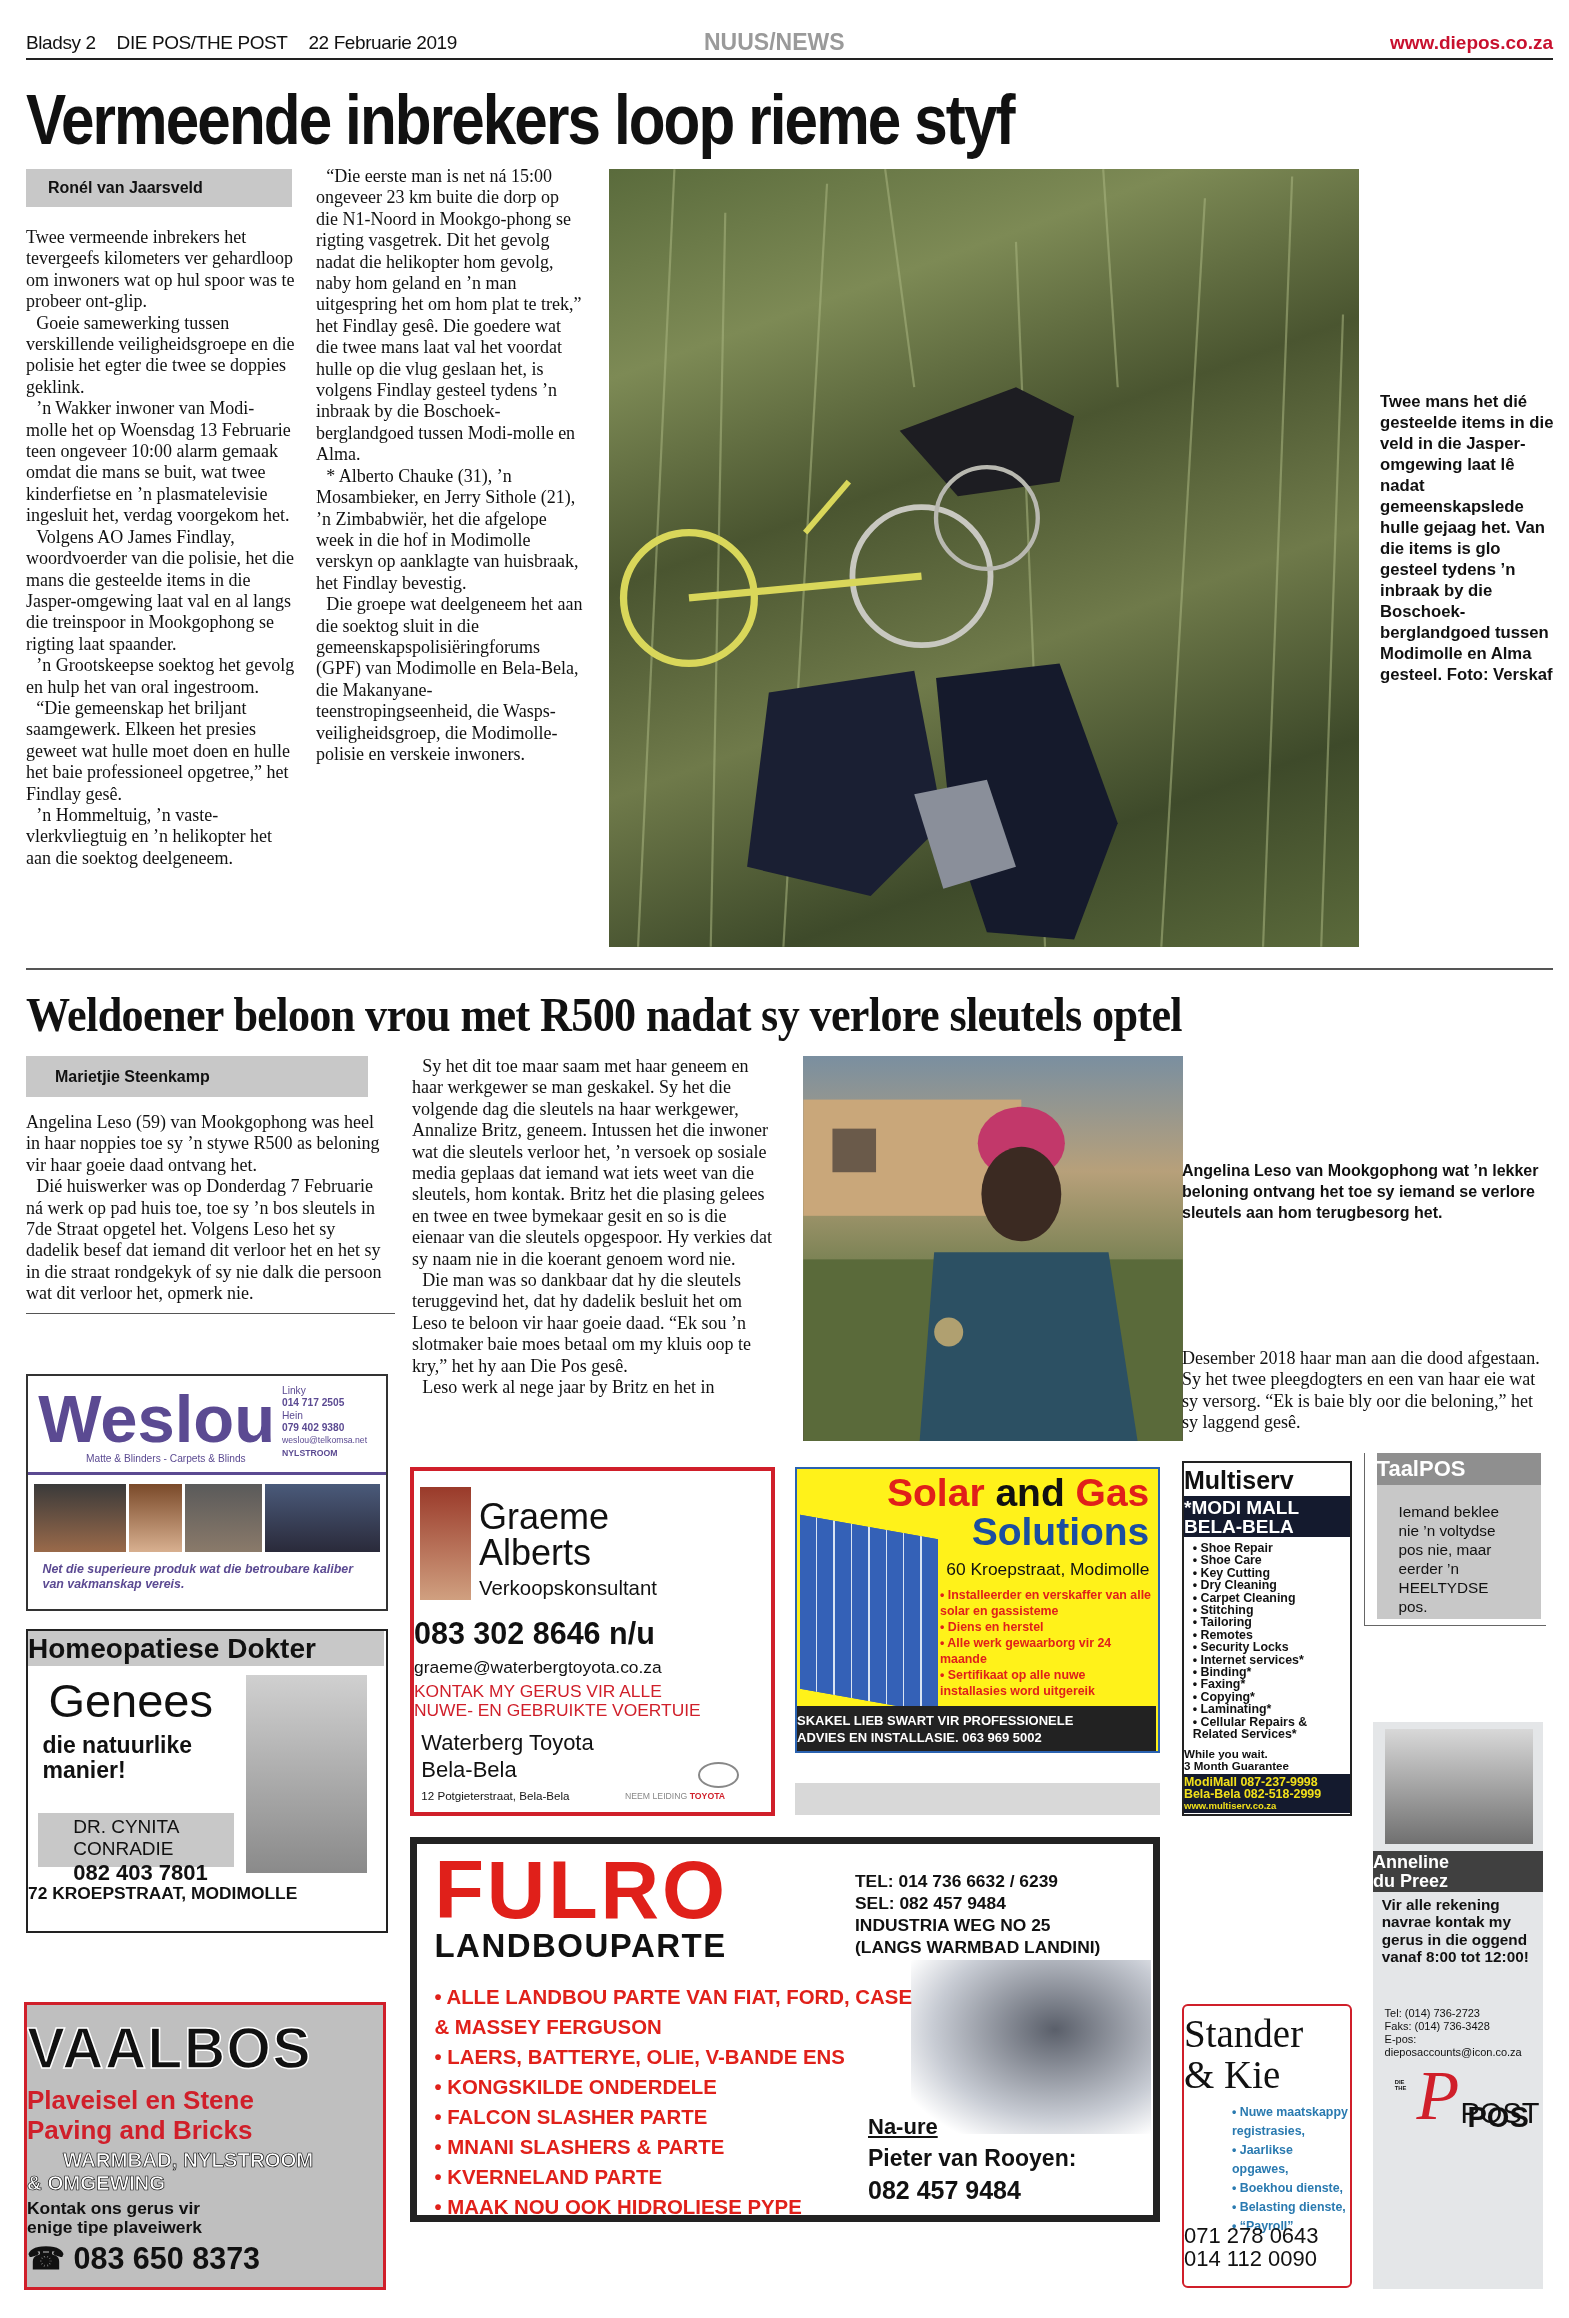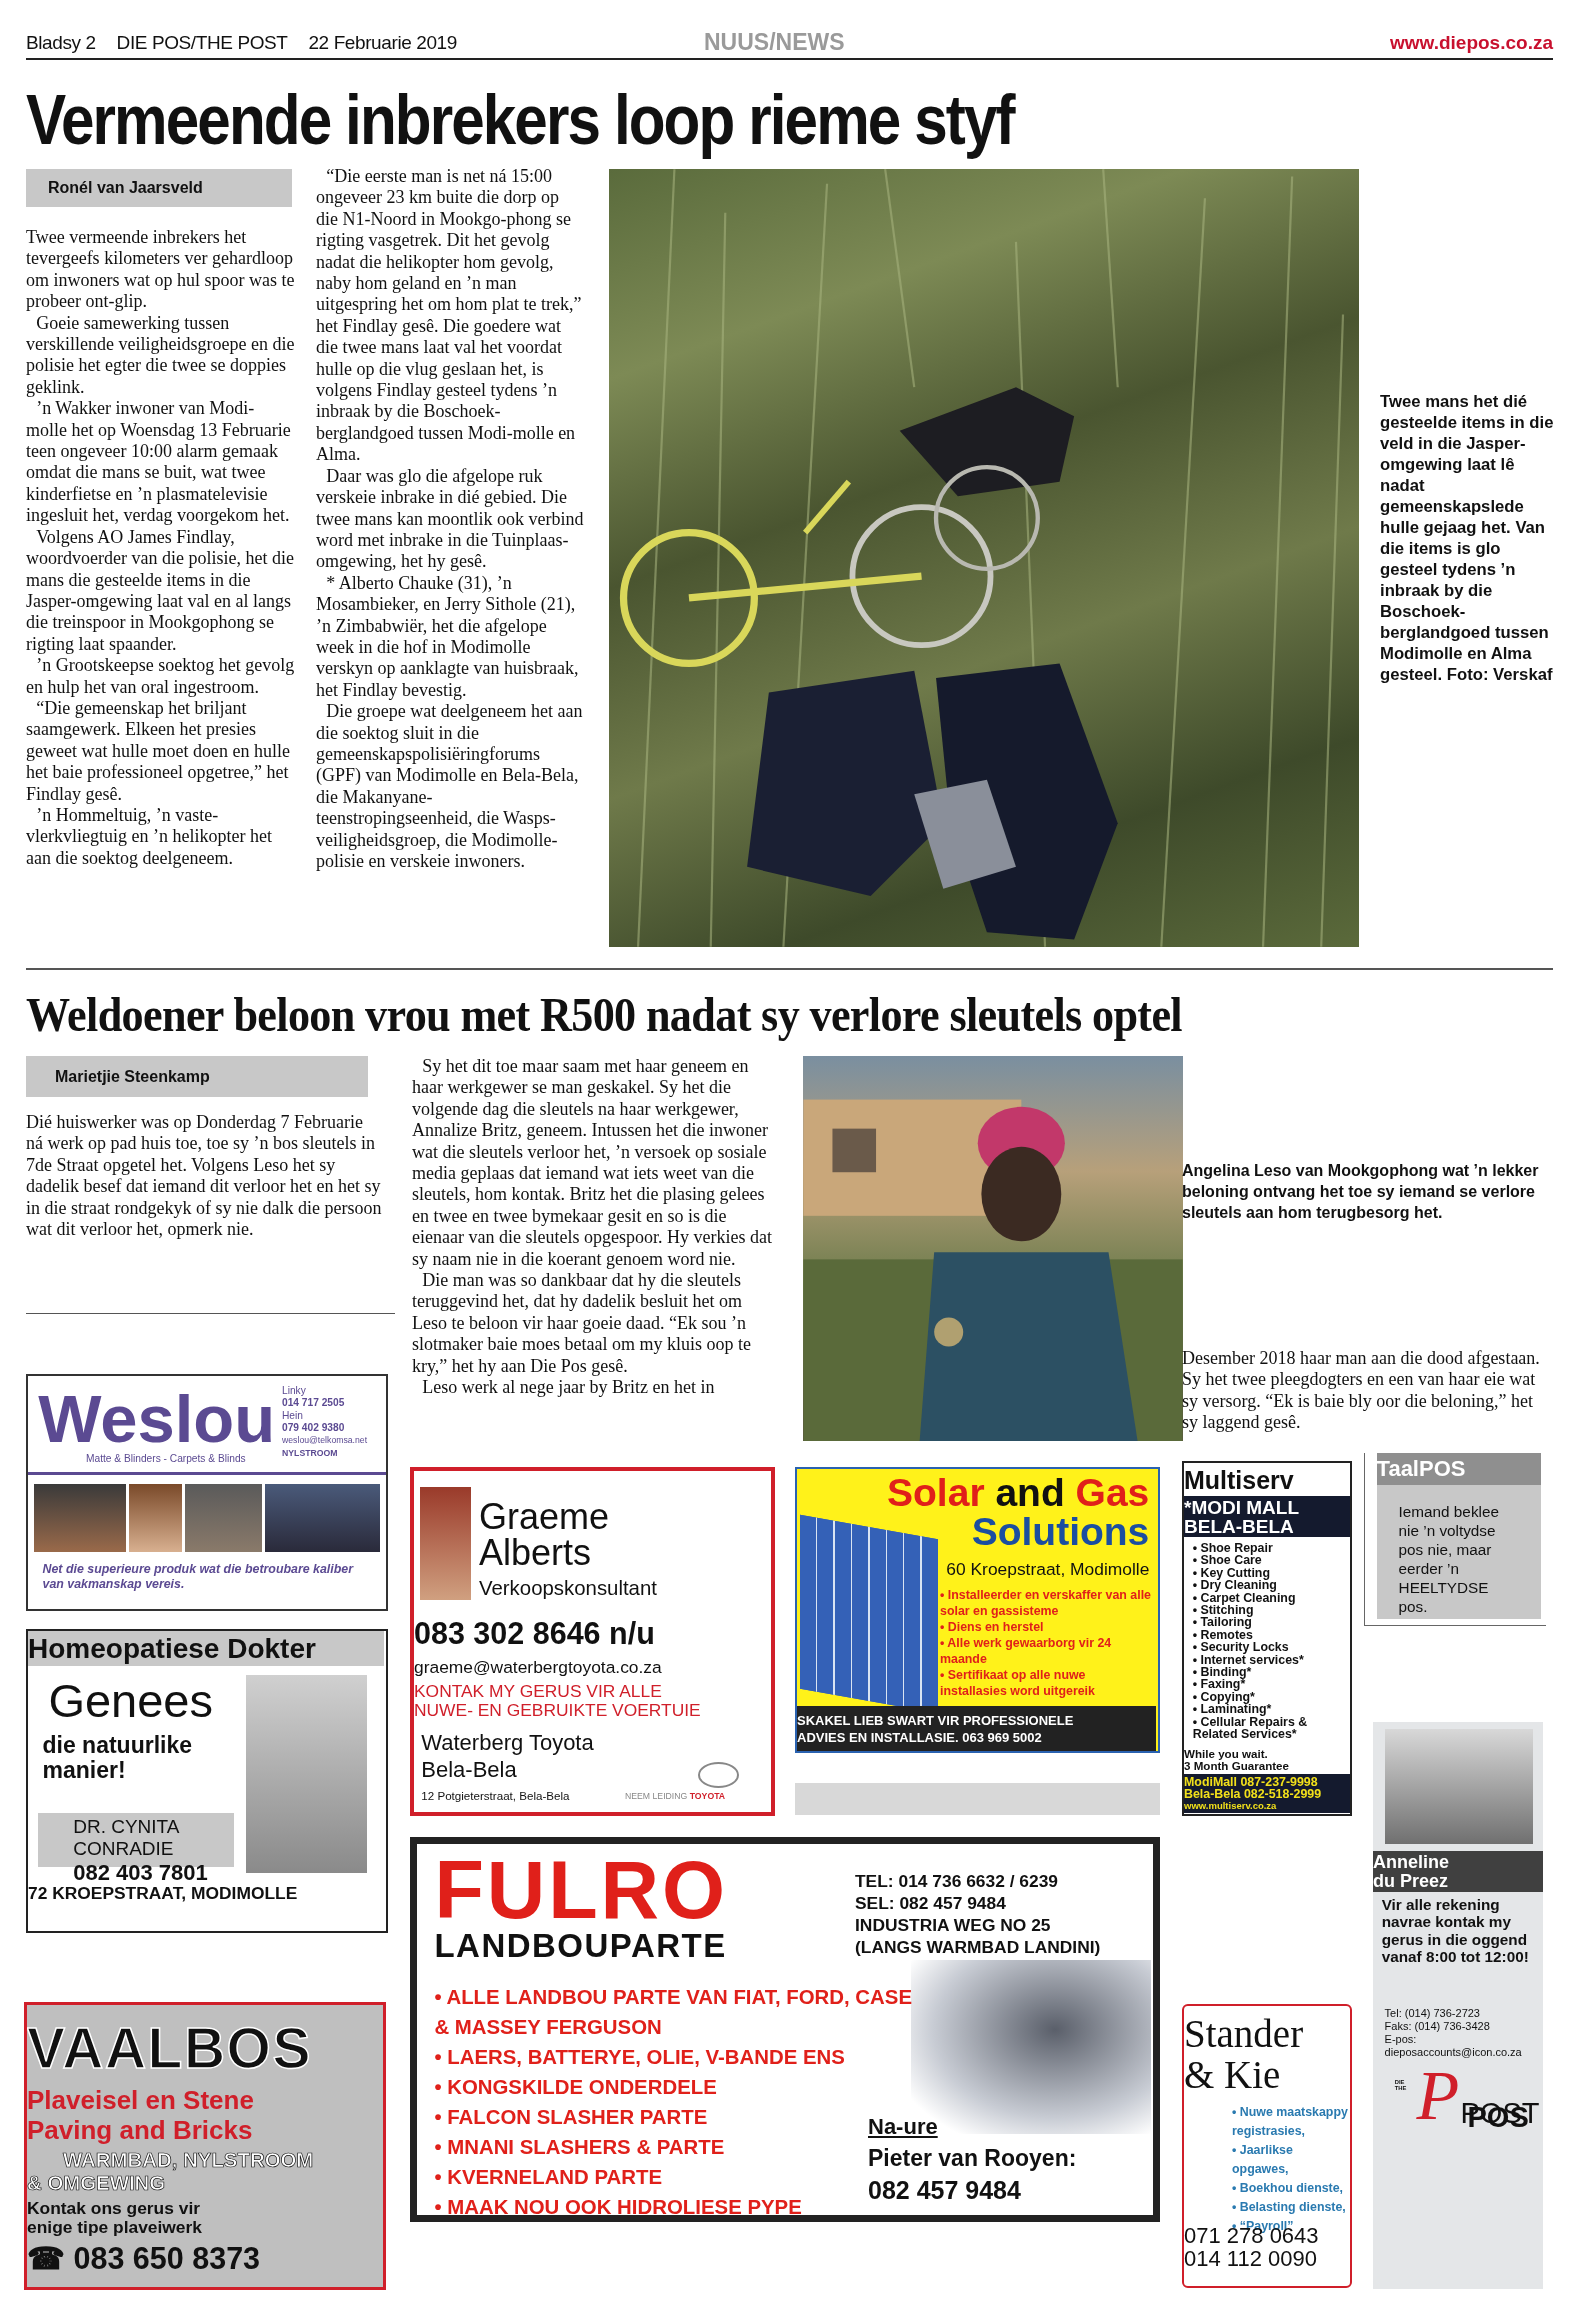--- a/index.html
+++ b/index.html
@@ -47,21 +47,20 @@
   <p>Goeie samewerking tussen verskillende veiligheidsgroepe en die polisie het egter die twee se doppies geklink.</p>
   <p>’n Wakker inwoner van Modi-molle het op Woensdag 13 Februarie teen ongeveer 10:00 alarm gemaak omdat die mans se buit, wat twee kinderfietse en ’n plasmatelevisie ingesluit het, verdag voorgekom het.</p>
   <p>Volgens AO James Findlay, woordvoerder van die polisie, het die mans die gesteelde items in die Jasper-omgewing laat val en al langs die treinspoor in Mookgophong se rigting laat spaander.</p>
   <p>’n Grootskeepse soektog het gevolg en hulp het van oral ingestroom.</p>
   <p>“Die gemeenskap het briljant saamgewerk. Elkeen het presies geweet wat hulle moet doen en hulle het baie professioneel opgetree,” het Findlay gesê.</p>
   <p>’n Hommeltuig, ’n vaste-vlerkvliegtuig en ’n helikopter het aan die soektog deelgeneem.</p>
 </div>
 
 <div class="abs col" style="left:316px;top:166px;width:269px;">
   <p style="text-indent:10.2px">“Die eerste man is net ná 15:00 ongeveer 23 km buite die dorp op die N1-Noord in Mookgo-phong se rigting vasgetrek. Dit het gevolg nadat die helikopter hom gevolg, naby hom geland en ’n man uitgespring het om hom plat te trek,” het Findlay gesê. Die goedere wat die twee mans laat val het voordat hulle op die vlug geslaan het, is volgens Findlay gesteel tydens ’n inbraak by die Boschoek-berglandgoed tussen Modi-molle en Alma.</p>
-  <p>Daar was glo die afgelope ruk verskeie inbrake in dié gebied. Die twee mans kan moontlik ook verbind word met inbrake in die Tuinplaas-omgewing, het hy gesê.</p>
   <p>* Alberto Chauke (31), ’n Mosambieker, en Jerry Sithole (21), ’n Zimbabwiër, het die afgelope week in die hof in Modimolle verskyn op aanklagte van huisbraak, het Findlay bevestig.</p>
   <p>Die groepe wat deelgeneem het aan die soektog sluit in die gemeenskapspolisiëringforums (GPF) van Modimolle en Bela-Bela, die Makanyane-teenstropingseenheid, die Wasps-veiligheidsgroep, die Modimolle-polisie en verskeie inwoners.</p>
 </div>
 
 <div class="abs photo1">
   <svg width="750" height="778" viewBox="0 0 1032 1070">
     <g stroke="#a9b580" stroke-width="3" opacity="0.55">
       <line x1="40" y1="1070" x2="90" y2="0"></line>
         <line x1="140" y1="1070" x2="160" y2="60"></line>
         <line x1="240" y1="1070" x2="300" y2="20"></line>
@@ -86,20 +85,21 @@
 
 <div class="abs caption" style="left:1380px;top:391px;width:174px;">Twee mans het dié gesteelde items in die veld in die Jasper-omgewing laat lê nadat gemeenskapslede hulle gejaag het. Van die items is glo gesteel tydens ’n inbraak by die Boschoek-berglandgoed tussen Modimolle en Alma gesteel. Foto: Verskaf</div>
 
 <div class="abs divider" style="left:26px;top:968px;width:1527px;"></div>
 
 <h2 class="abs headline2">Weldoener beloon vrou met R500 nadat sy verlore sleutels optel</h2>
 
 <div class="abs byline" style="left:26px;top:1056px;width:342px;padding:11.6px 29px;">Marietjie Steenkamp</div>
 
 <div class="abs col" style="left:26px;top:1112px;width:356px;">
+  <p>Angelina Leso (59) van Mookgophong was heel in haar noppies toe sy ’n stywe R500 as beloning vir haar goeie daad ontvang het.</p>
   <p>Dié huiswerker was op Donderdag 7 Februarie ná werk op pad huis toe, toe sy ’n bos sleutels in 7de Straat opgetel het. Volgens Leso het sy dadelik besef dat iemand dit verloor het en het sy in die straat rondgekyk of sy nie dalk die persoon wat dit verloor het, opmerk nie.</p>
 </div>
 
 <div class="abs col" style="left:412px;top:1056px;width:364px;">
   <p style="text-indent:10.2px">Sy het dit toe maar saam met haar geneem en haar werkgewer se man geskakel. Sy het die volgende dag die sleutels na haar werkgewer, Annalize Britz, geneem. Intussen het die inwoner wat die sleutels verloor het, ’n versoek op sosiale media geplaas dat iemand wat iets weet van die sleutels, hom kontak. Britz het die plasing gelees en twee en twee bymekaar gesit en so is die eienaar van die sleutels opgespoor. Hy verkies dat sy naam nie in die koerant genoem word nie.</p>
   <p>Die man was so dankbaar dat hy die sleutels teruggevind het, dat hy dadelik besluit het om Leso te beloon vir haar goeie daad. “Ek sou ’n slotmaker baie moes betaal om my kluis oop te kry,” het hy aan Die Pos gesê.</p>
   <p>Leso werk al nege jaar by Britz en het in</p>
 </div>
 
 <div class="abs photo2">

